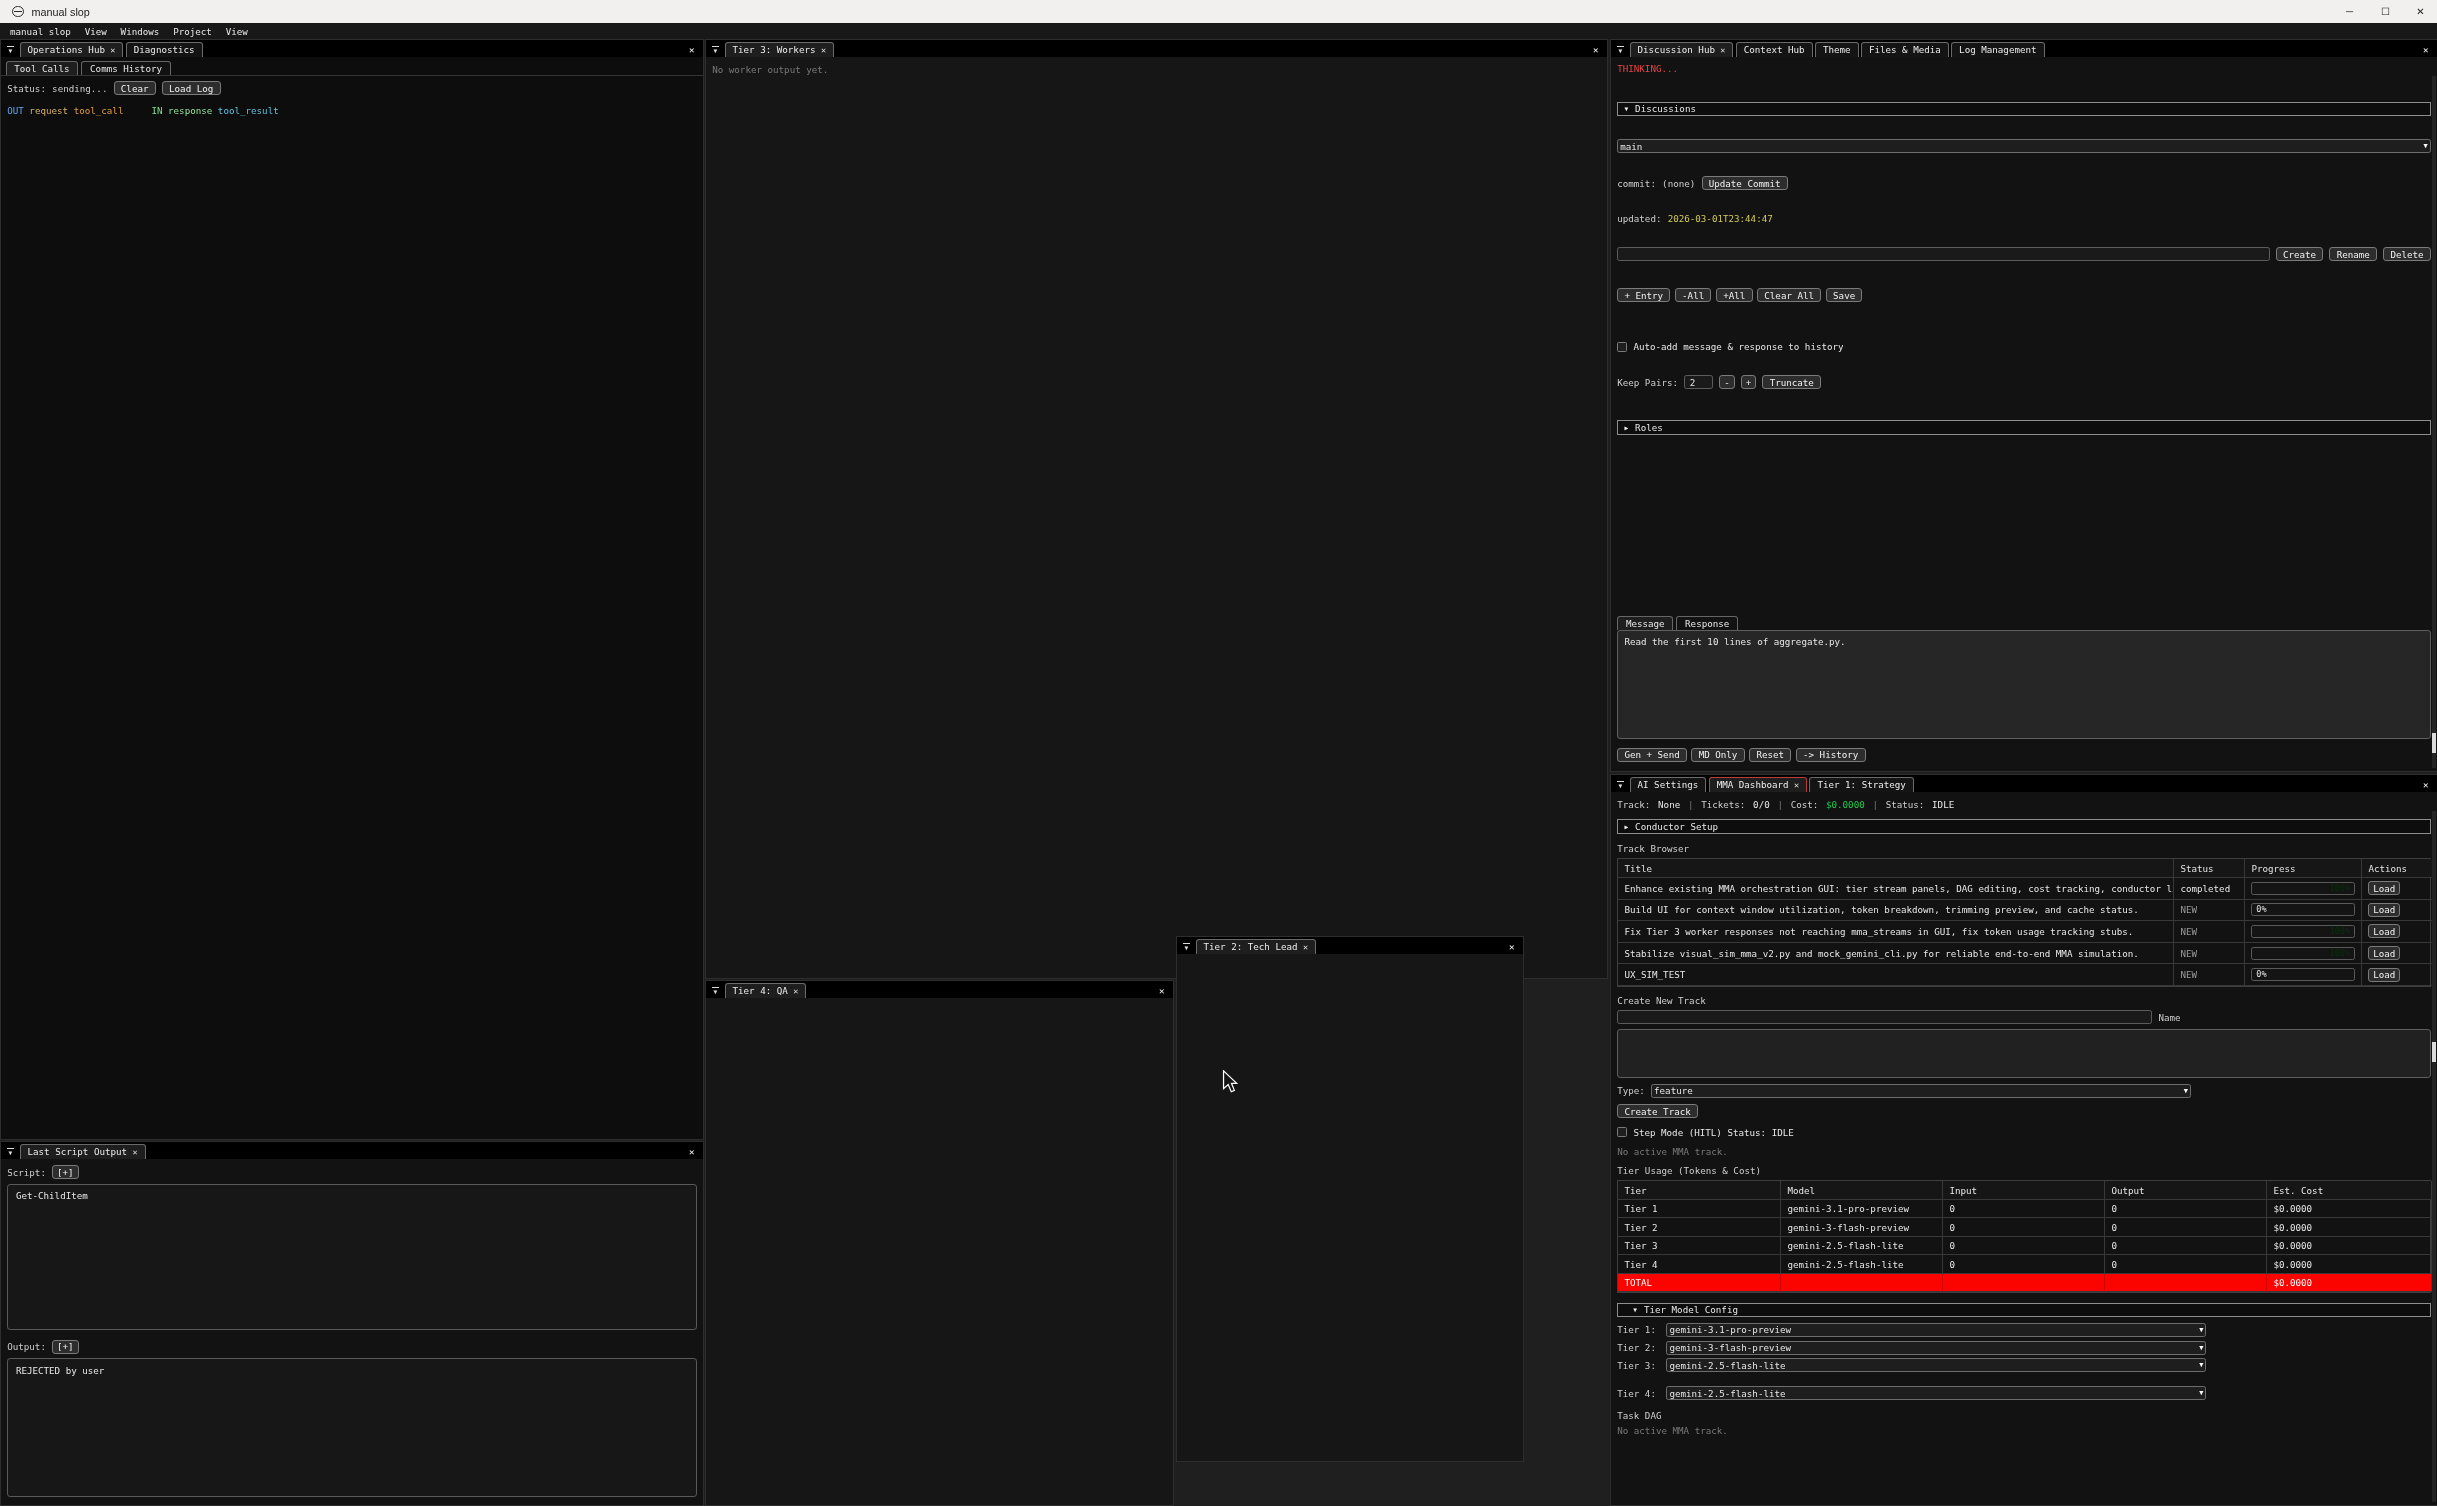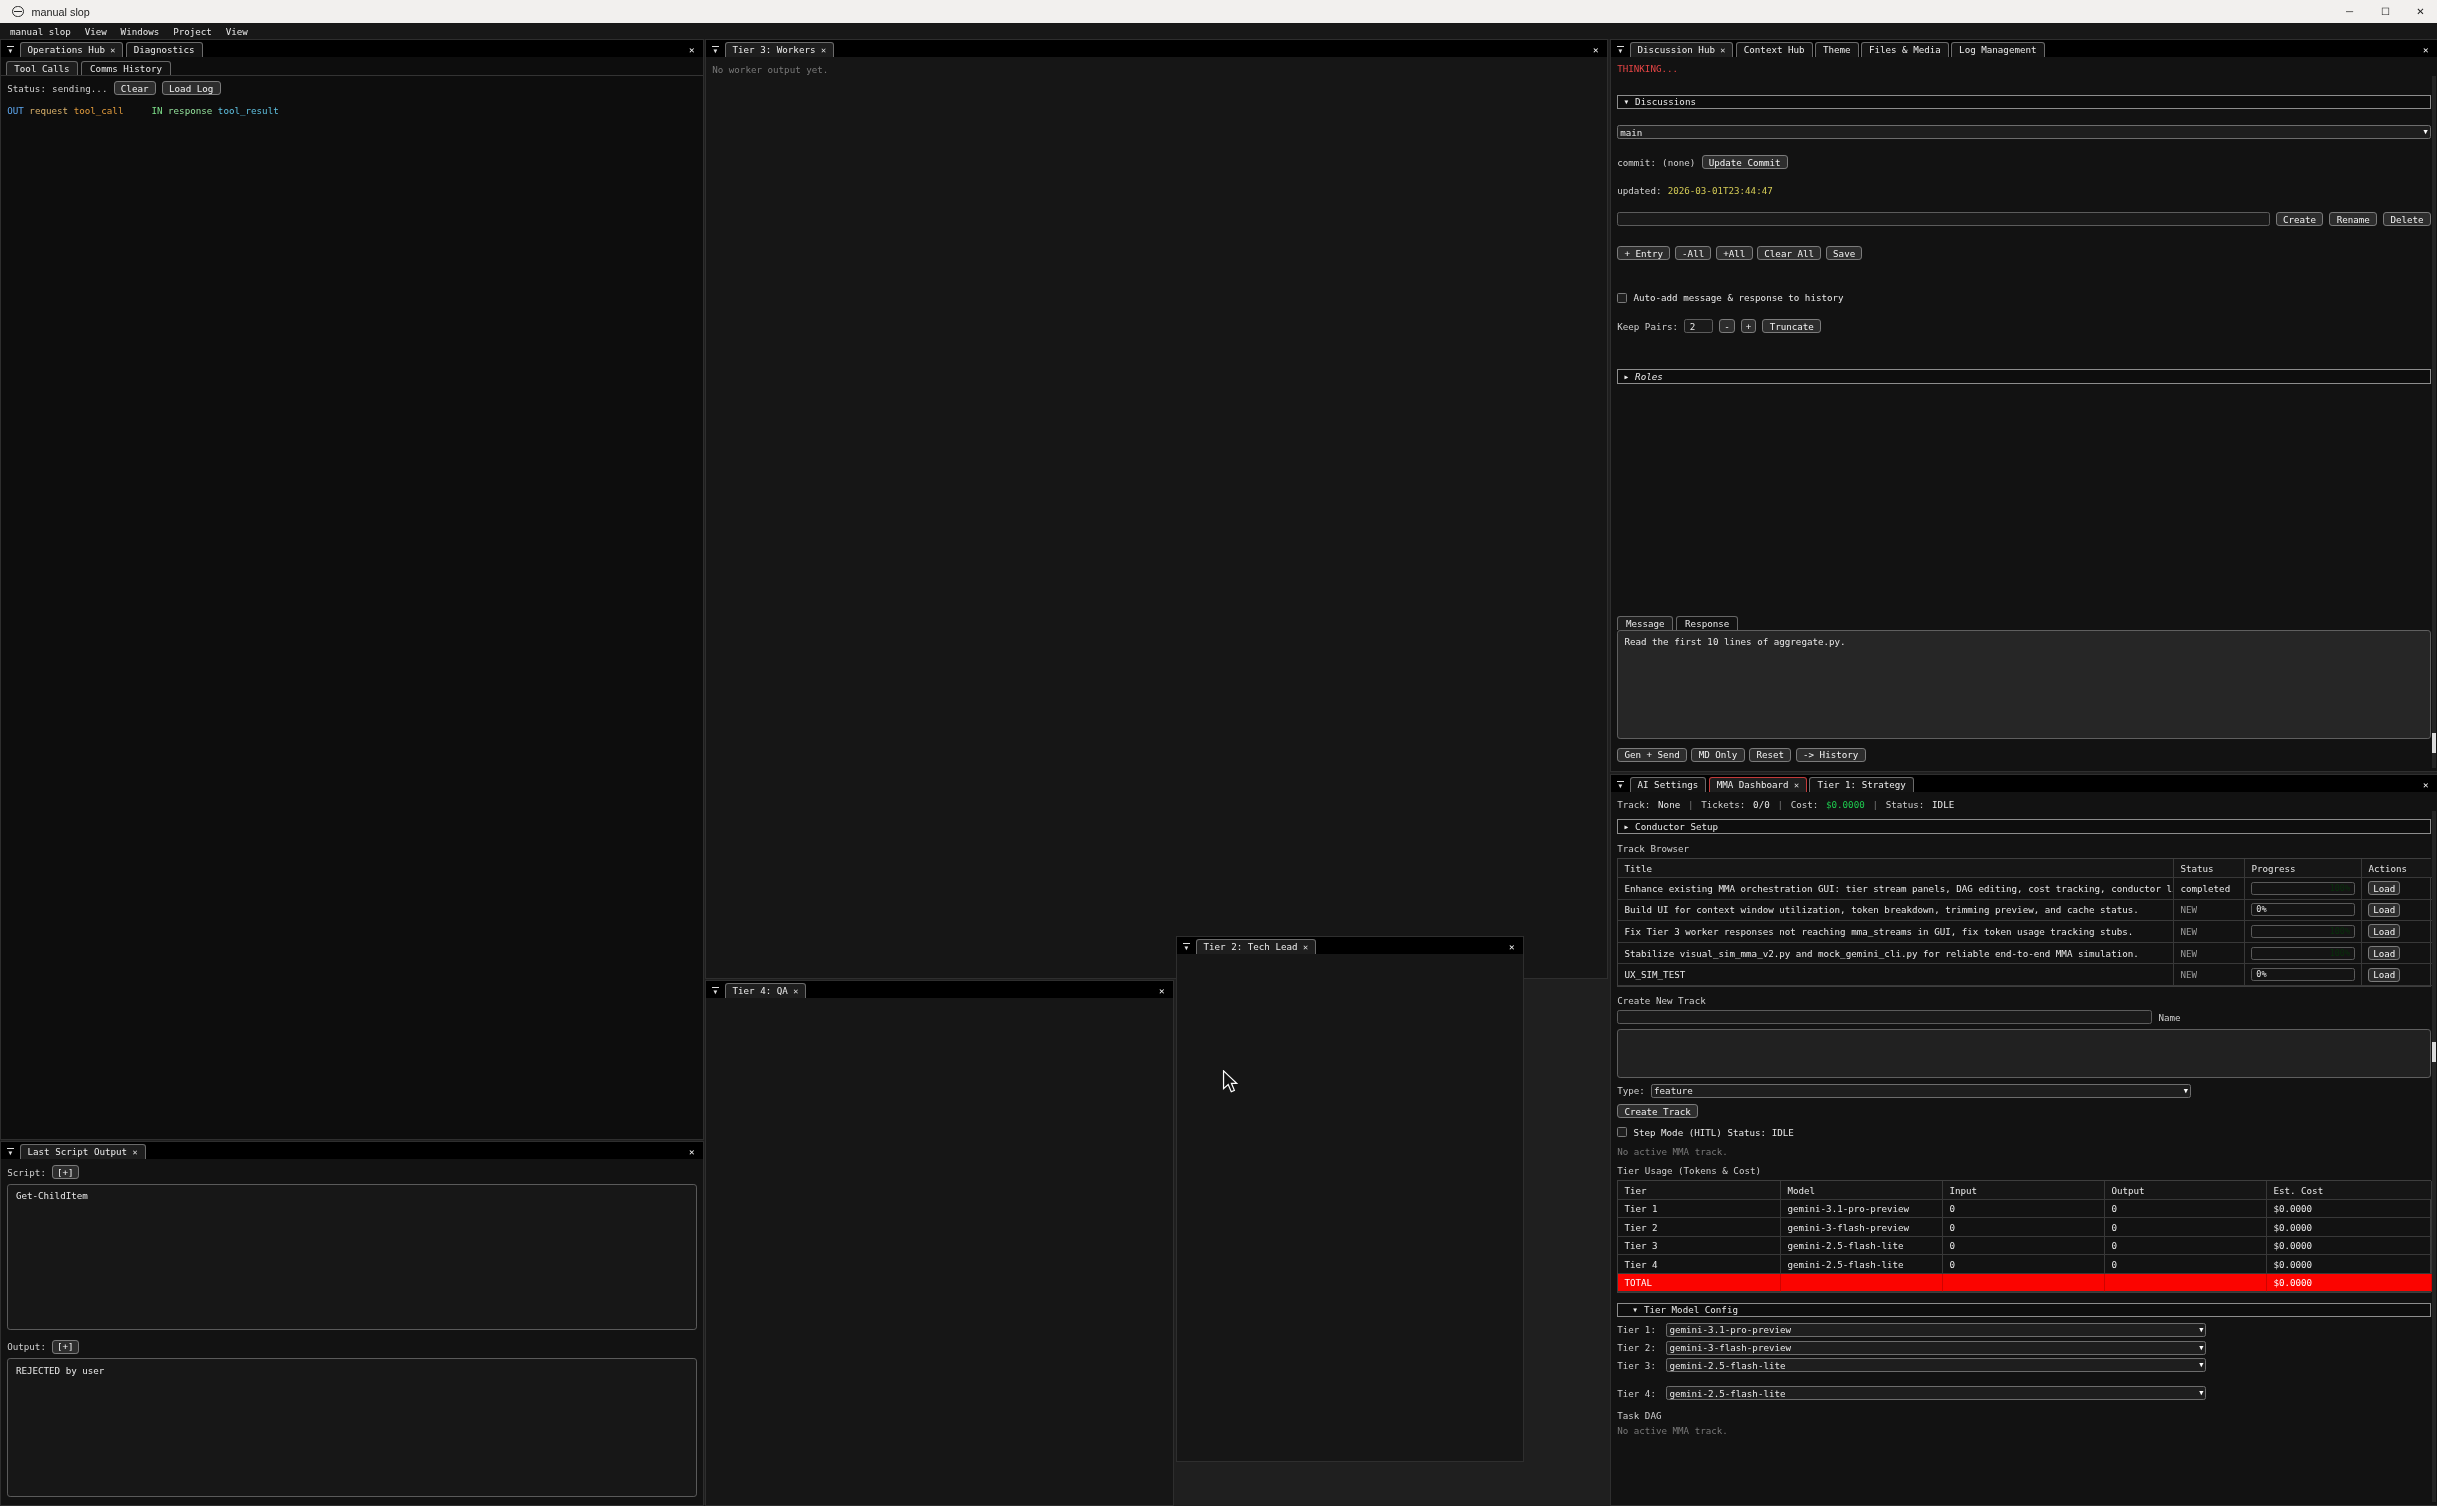--- a/index.html
+++ b/index.html
@@ -232,21 +232,21 @@
         <span>Theme</span>
       </div>
     <div class="tab">
         <span>Files &amp; Media</span>
       </div>
     <div class="tab">
         <span>Log Management</span>
       </div>
     <span class="bar-close">✕</span>
   </div>
-  <div class="pc" style="gap:9px;justify-content:flex-end;">
+  <div class="pc" style="gap:16px;justify-content:flex-end;">
     <span style="color:#e64545;margin-top:1.5px;flex:none;">THINKING...</span>
     <div class="sect" style="margin-top:11.6px;">
       <span class="tri">▼</span>
       <span>Discussions</span>
     </div>
     <div class="sel" style="margin-top:7px;">
       <span>main</span>
       <span class="dd">▼</span>
     </div>
     <div class="row" style="margin-top:7px;">
@@ -275,21 +275,21 @@
       <span class="chk"></span>
       <span>Auto-add message &amp; response to history</span>
     </div>
     <div class="row" style="margin-top:7px;">
       <span class="lbl">Keep Pairs:</span>
       <span class="inp" style="width:29px;display:inline-flex;align-items:center;padding:0 4.6px;">2</span>
       <span class="btn sm">-</span>
       <span class="btn sm">+</span>
       <span class="btn">Truncate</span>
     </div>
-    <div class="sect" style="margin-top:27px;font-style:italic;">
+    <div class="sect" style="margin-top:15px;">
       <span class="tri">▶</span>
       <span>Roles</span>
     </div>
 
     <div style="margin-top:auto; flex:none; padding-bottom:4.6px;">
       <div style="display:flex;align-items:flex-end;height:15.4px;">
         <div class="subtab active">Message</div>
         <div class="subtab">Response</div>
       </div>
       <div style="background:#262626;border:0.8px solid #5f5f5f;border-radius:3.1px;height:109px;padding:4.6px 6.2px;">

